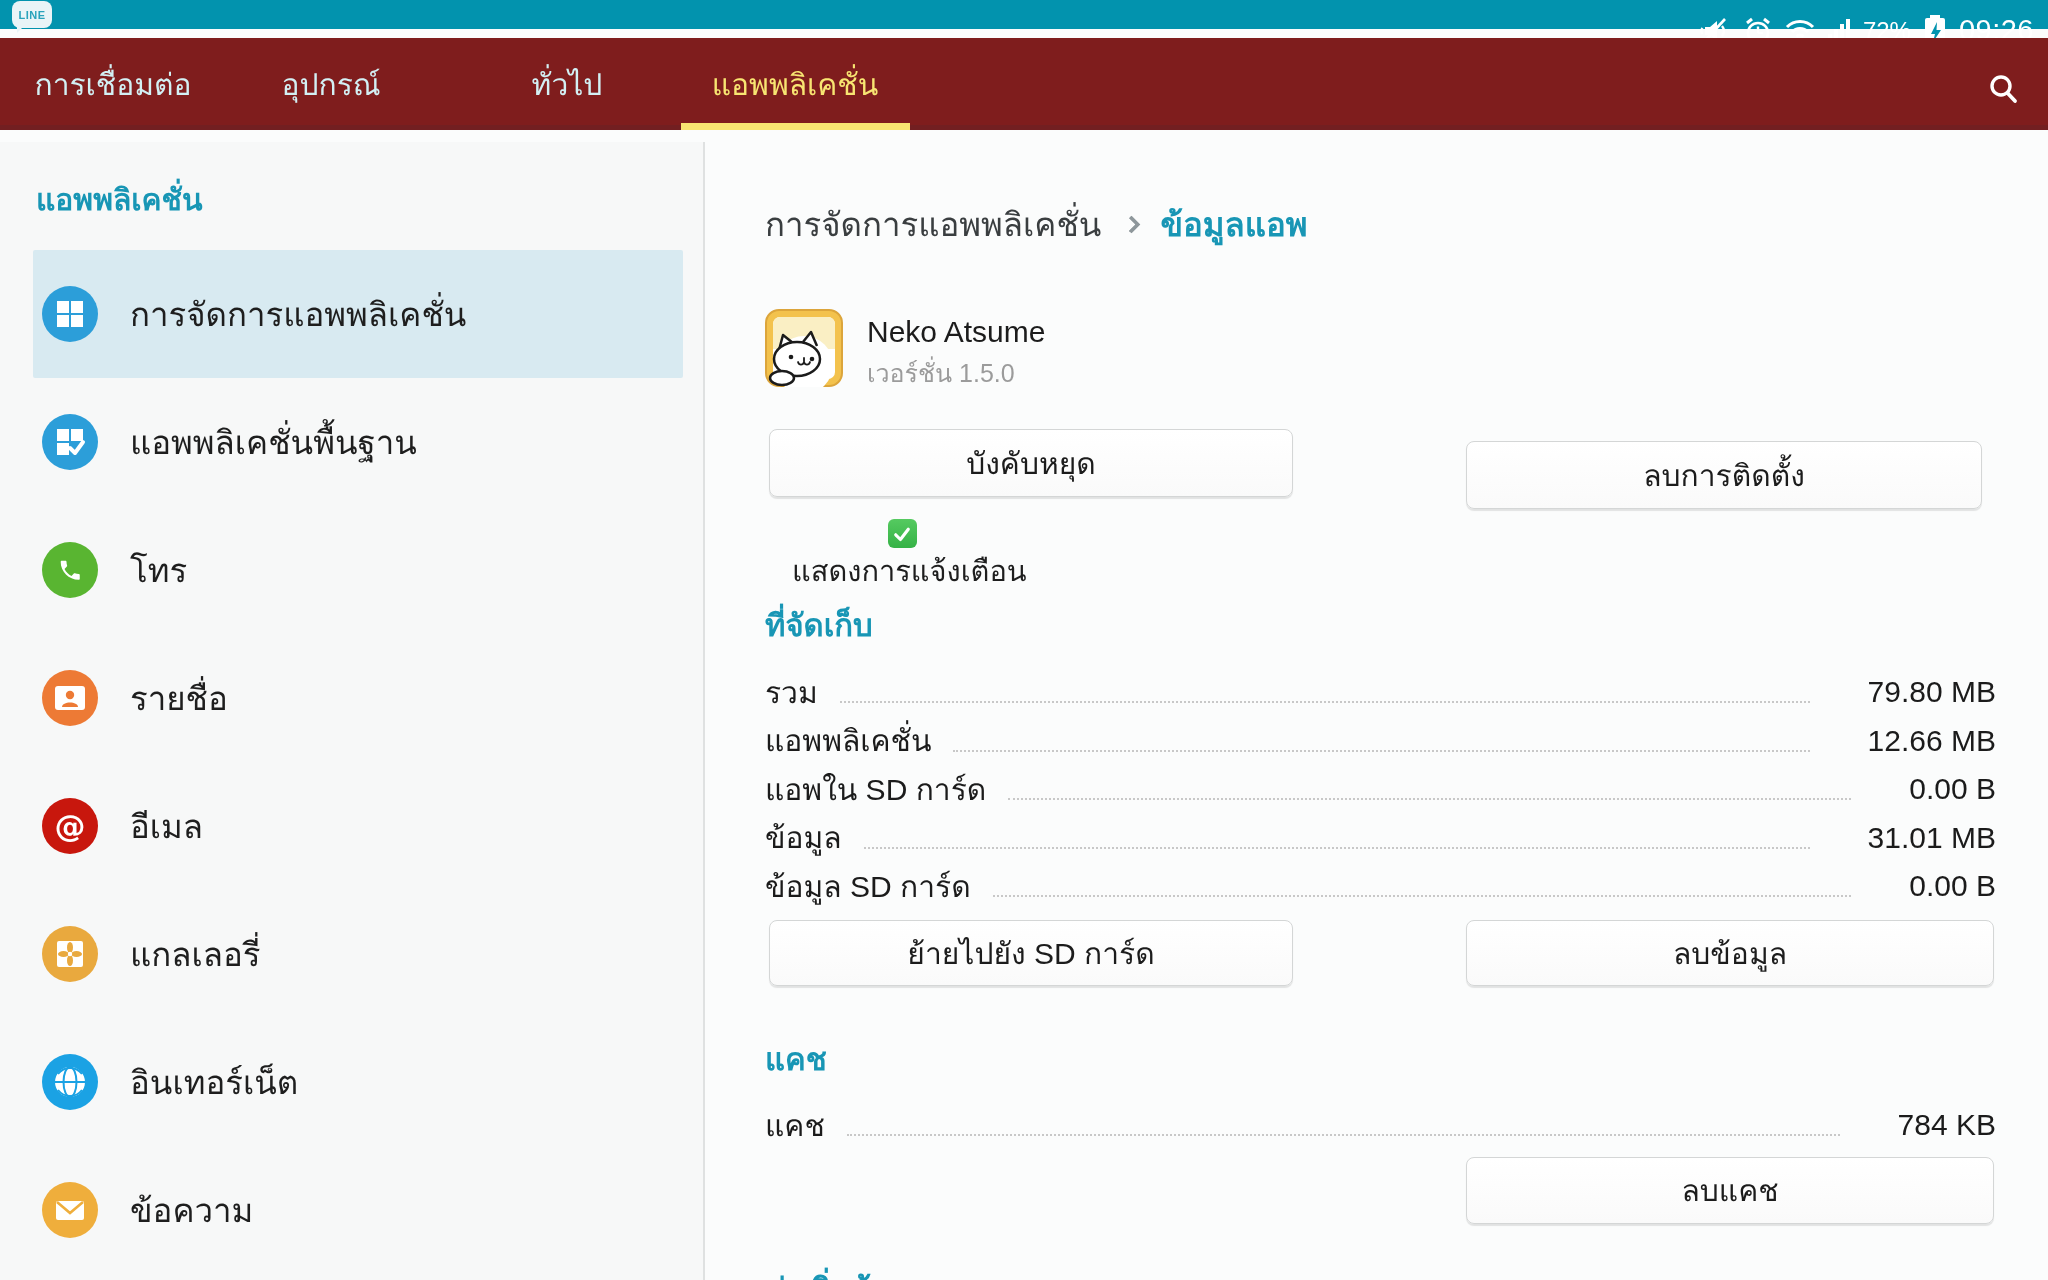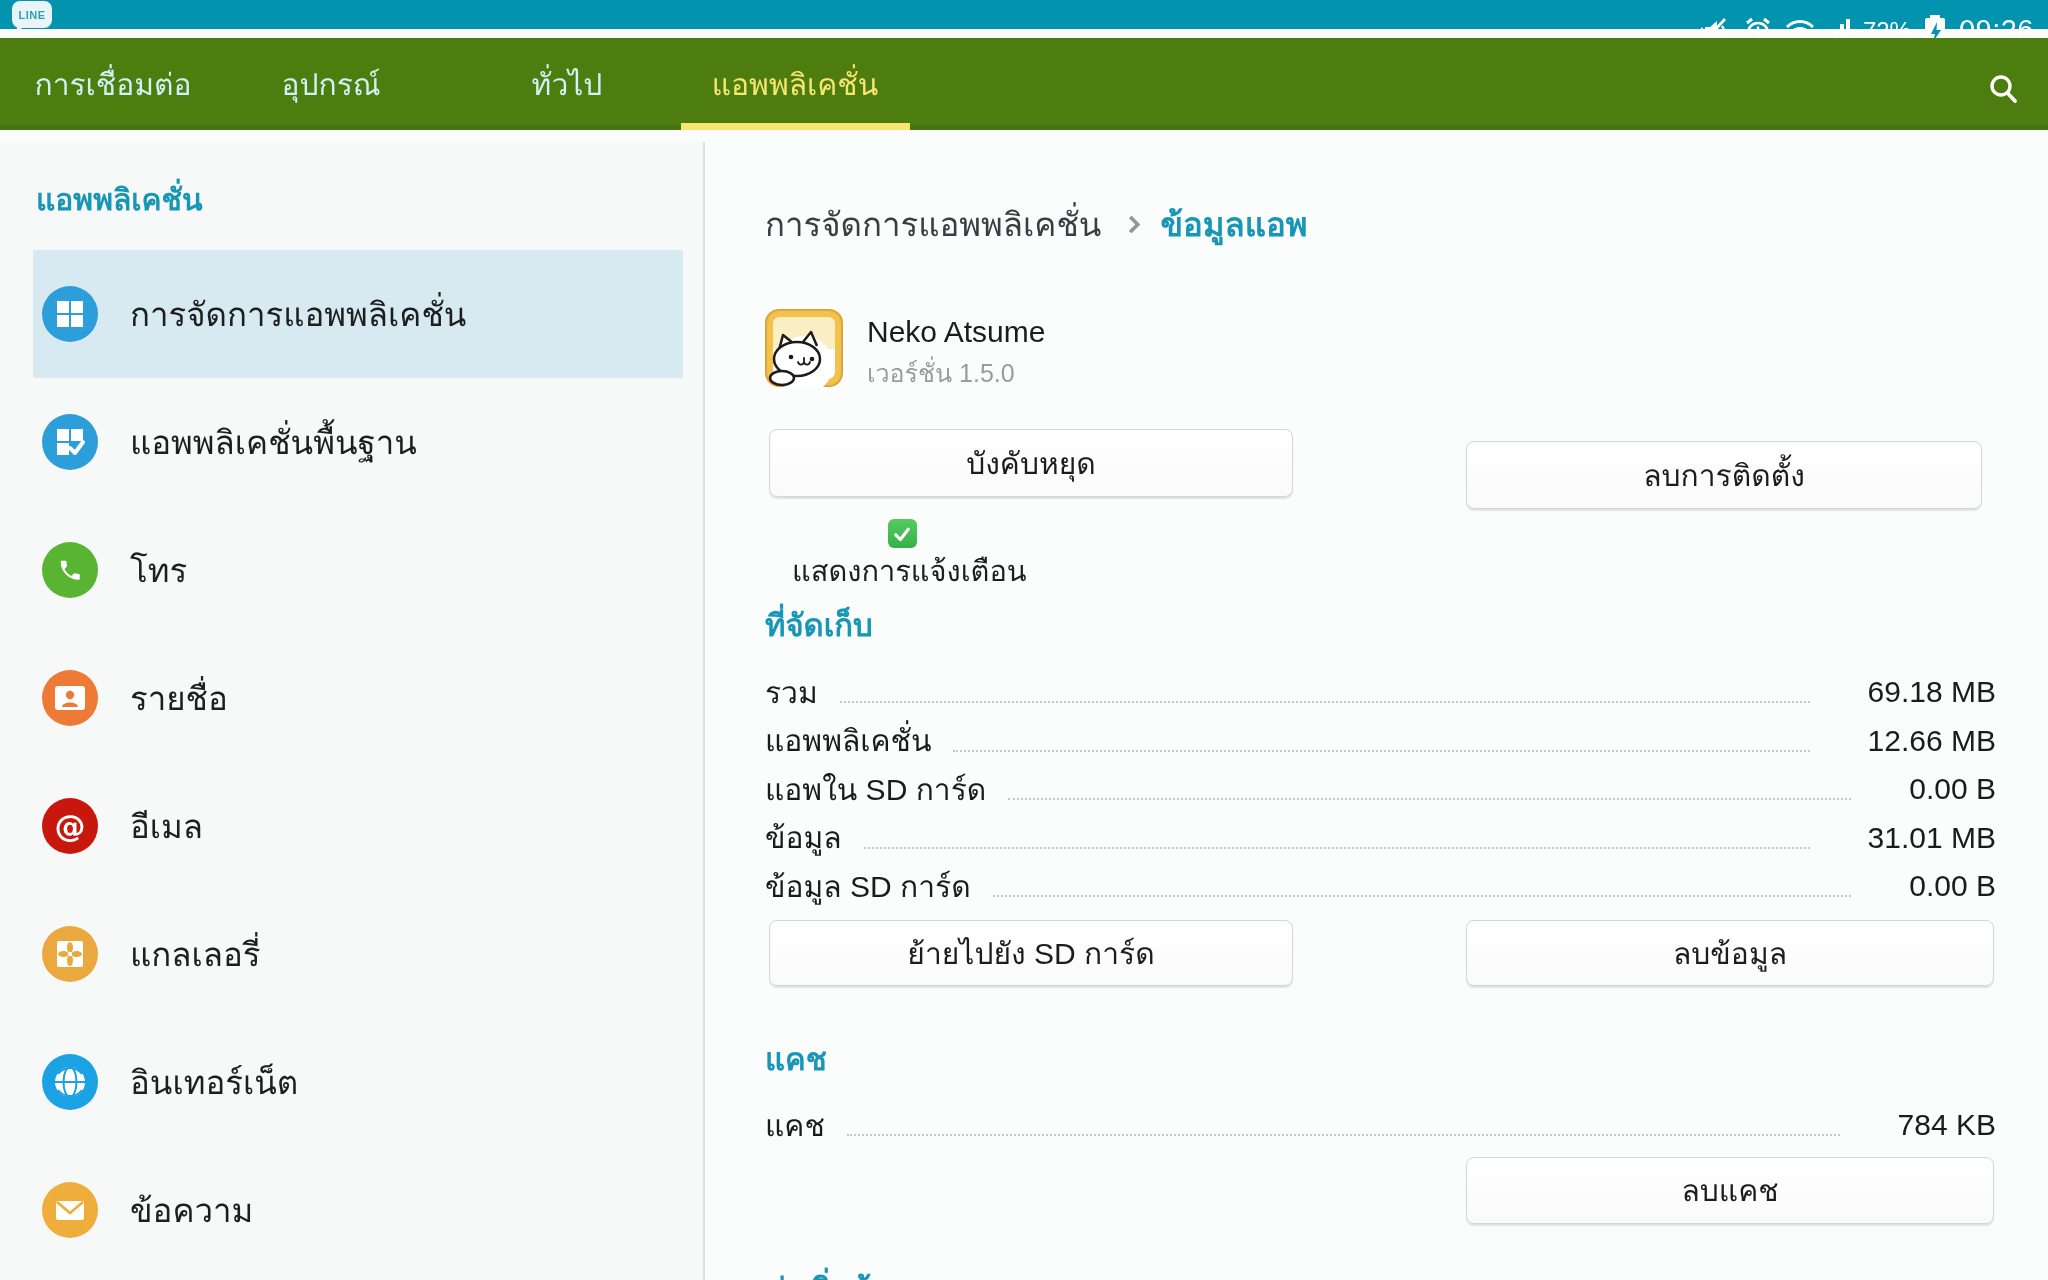--- a/index.html
+++ b/index.html
@@ -14,21 +14,21 @@
                 display:flex; align-items:center; justify-content:center; }
   .line-badge::after { content:""; position:absolute; left:5px; bottom:-5px; border:5px solid transparent;
                        border-top-color:#E9F4F7; border-left-color:#E9F4F7; }
   .line-badge span { font-size:11px; font-weight:bold; color:#29A3BC; letter-spacing:.5px; }
   .status-right { display:flex; align-items:center; gap:11px;margin-top:32px; }
   .status-right svg { display:block; }
   .status-text { color:#FFFFFF; font-size:24px; }
   .status-time { color:#FFFFFF; font-size:29px; letter-spacing:.5px; }
 
   
-  .tabbar { position:absolute; left:0; top:38px; width:100%; height:92px; background:#4d7c0f;
+  .tabbar { position:absolute; left:0; top:38px; width:100%; height:92px; background:#7f1d1d;
             box-shadow:inset 0 -5px 0 rgba(0,50,70,.10); }
   .tab { position:absolute; top:0; height:100%; display:flex; align-items:center; transform:translateX(-50%);
          color:#D3F0F4; font-size:30px; cursor:pointer; white-space:nowrap; }
   .tab.active { color:#F8E572; }
   .tab-underline { position:absolute; left:681px; bottom:0; width:229px; height:7px; background:#F8E572; }
   .search-btn { position:absolute; right:26px; top:34px; width:36px; height:36px; }
 
   
   .appbody { position:absolute; left:0; top:142px; width:100%; height:1138px; display:flex; }
   .sidebar { position:relative; width:705px; height:100%; background:#F7F8F8; border-right:2px solid #DFE1E1; }
@@ -275,21 +275,21 @@
         </div>
         <span class="check-label">แสดงการแจ้งเตือน</span>
       </div>
 
       <div class="section-title t-storage">ที่จัดเก็บ</div>
 
       <div class="rows rows-storage">
         <div class="info-row">
           <span class="info-label">รวม</span>
           <span class="info-leader short"></span>
-          <span class="info-value">69.18 MB</span>
+          <span class="info-value">79.80 MB</span>
         </div>
         <div class="info-row">
           <span class="info-label">แอพพลิเคชั่น</span>
           <span class="info-leader short"></span>
           <span class="info-value">12.66 MB</span>
         </div>
         <div class="info-row">
           <span class="info-label">แอพใน SD การ์ด</span>
           <span class="info-leader short"></span>
           <span class="info-value">0.00 B</span>

